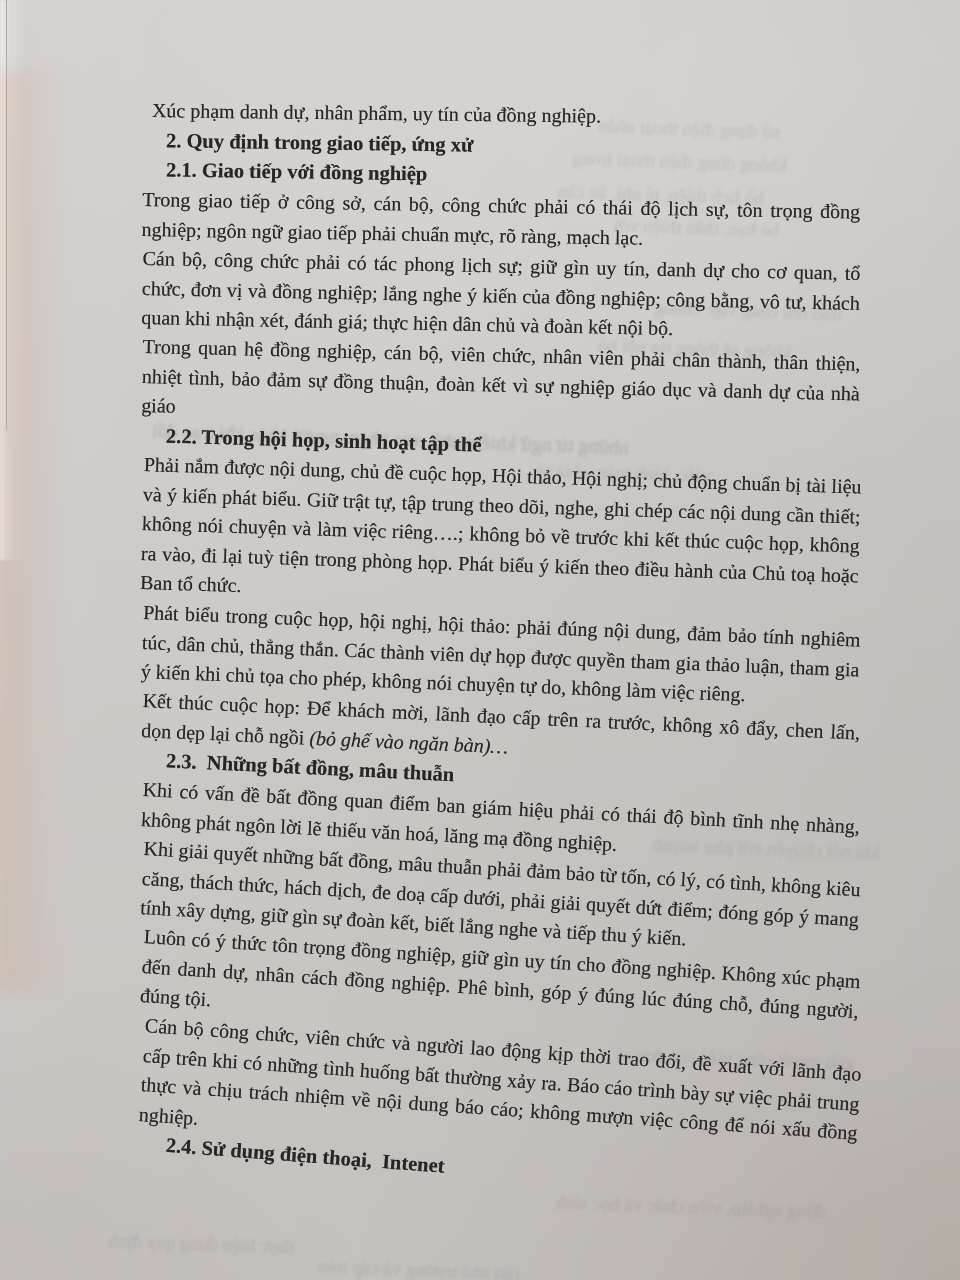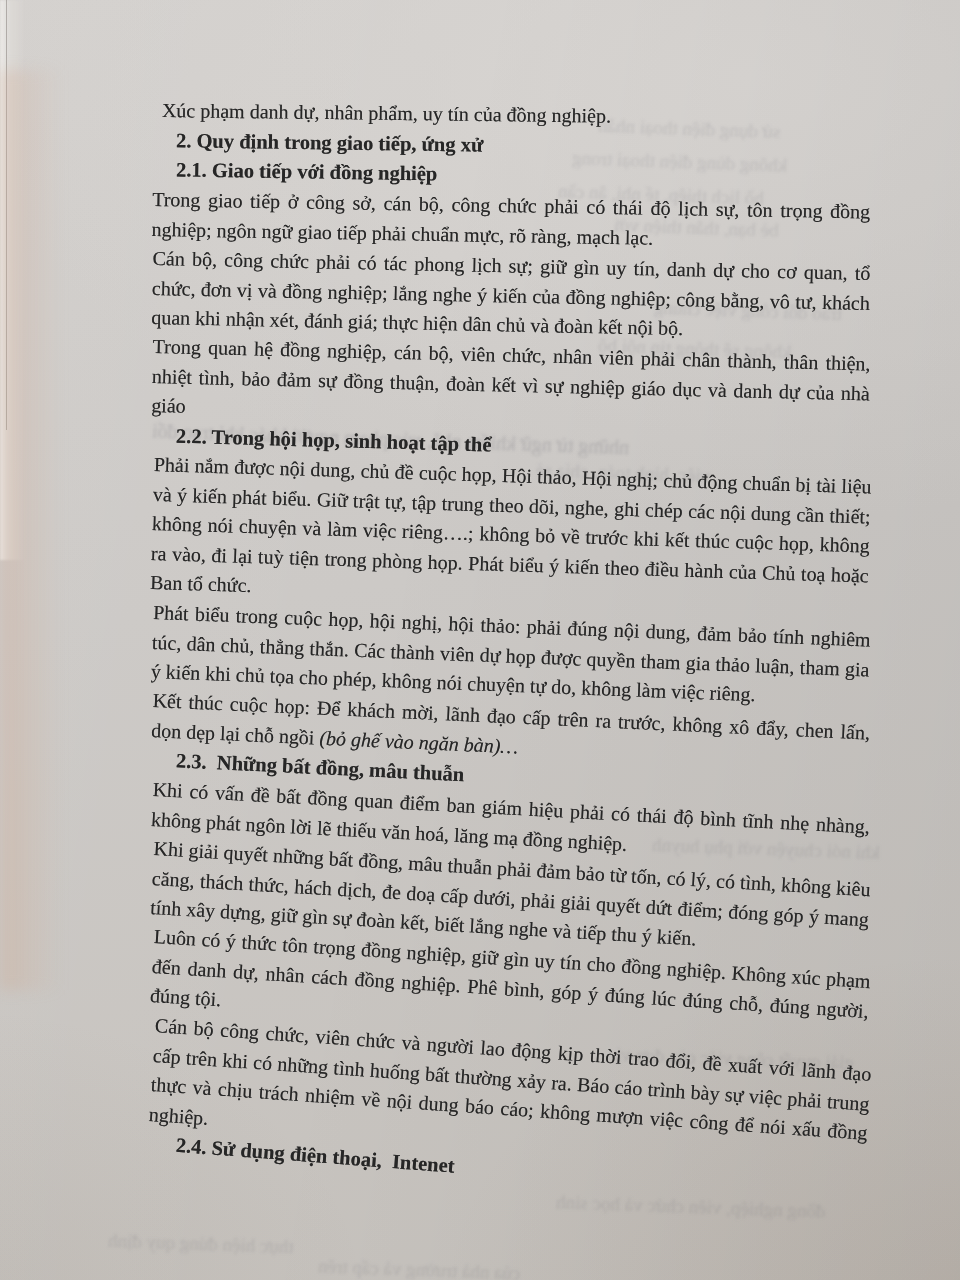--- a/index.html
+++ b/index.html
@@ -50,21 +50,21 @@
   .g0{top:118px;left:598px;}  .g1{top:151px;left:572px;}
   .g2{top:184px;left:558px;}  .g3{top:217px;left:614px;}
   .g4{top:300px;left:654px;}  .g5{top:338px;left:598px;}
   .g6{top:428px;left:152px;font-size:20px;color:rgba(60,60,76,.20);}
   .g7{top:462px;left:536px;}  .g8{top:838px;left:652px;}
   .g9{top:1048px;left:616px;} .g10{top:1196px;left:556px;}
   .g11{top:1233px;left:108px;} .g12{top:1259px;left:318px;}
 
   
   .content{
-    position:absolute;left:152px;top:96px;width:718px;
+    position:absolute;left:142px;top:96px;width:718px;
     color:#262626;font-size:20px;line-height:29.5px;
     text-align:justify;
     text-shadow:0 0 .6px rgba(40,40,40,.55);
   }
   .para{margin:0;font-weight:400;}
   .heading{margin:0;font-weight:700;text-indent:24px;white-space:pre-wrap;font-size:20.5px;}
   .intro{text-indent:10px;}
   .ital{font-style:italic;}
   
   .r0{transform:rotate(.7deg);transform-origin:0 50%;}

